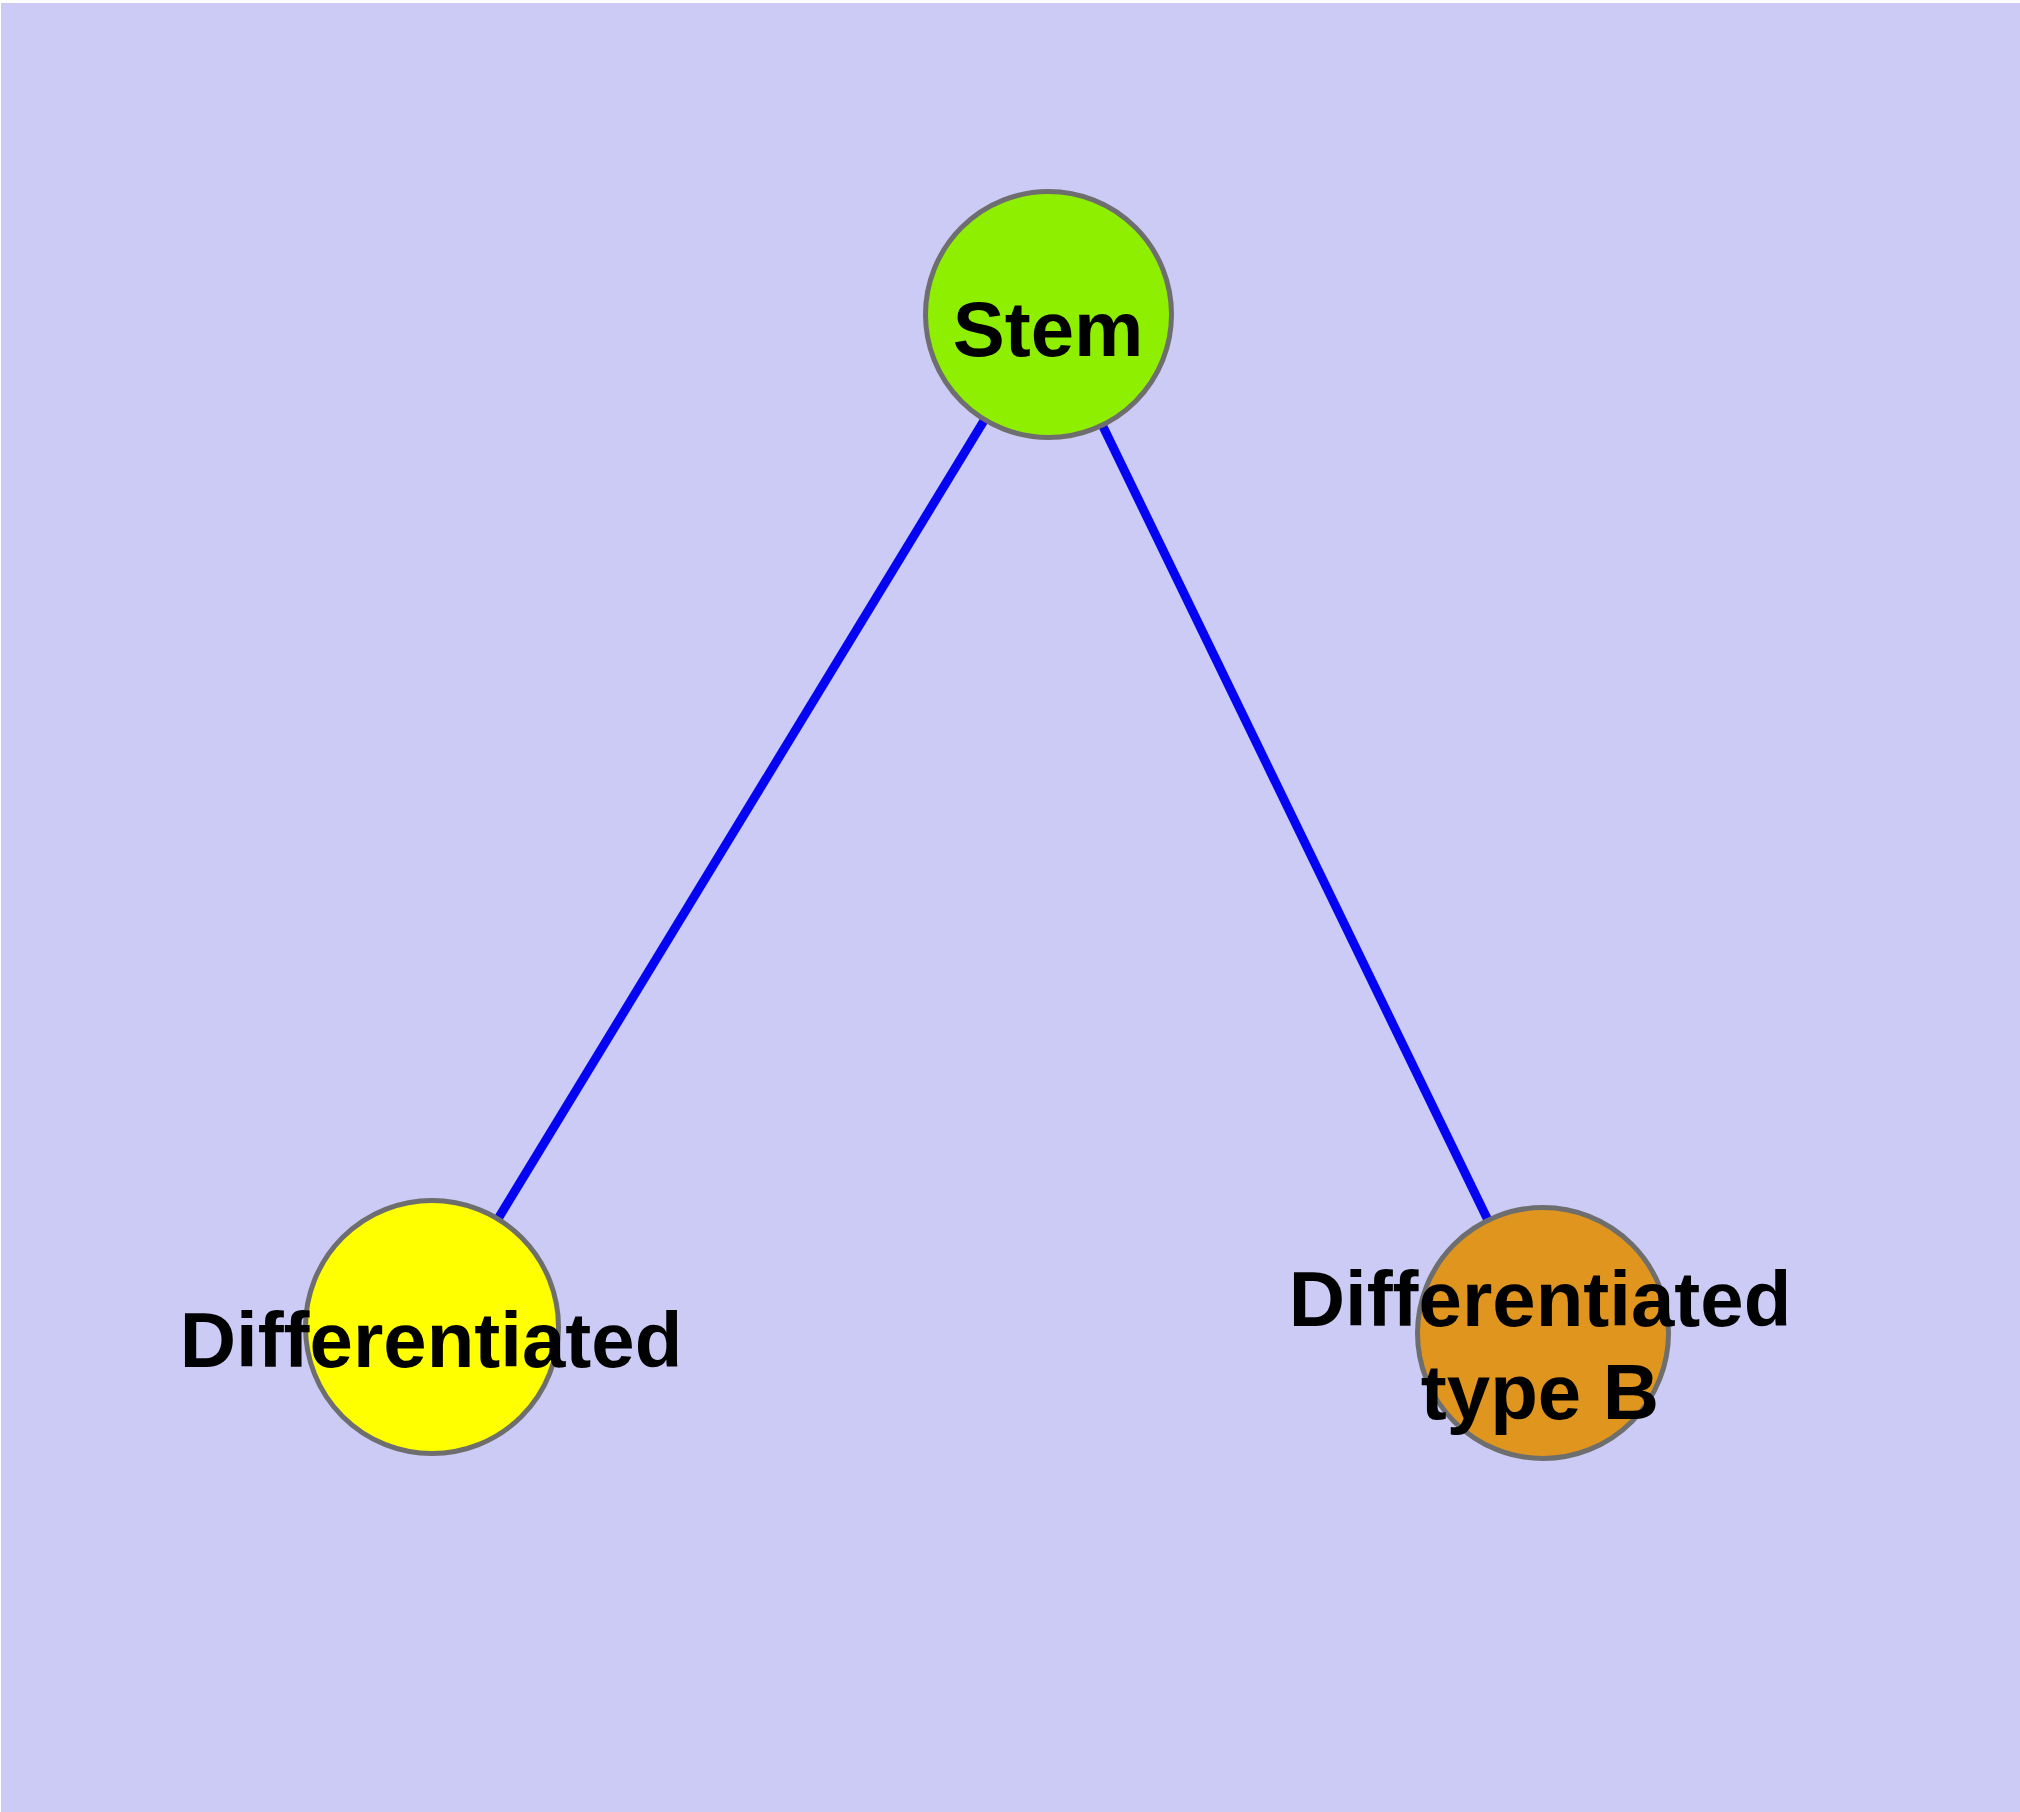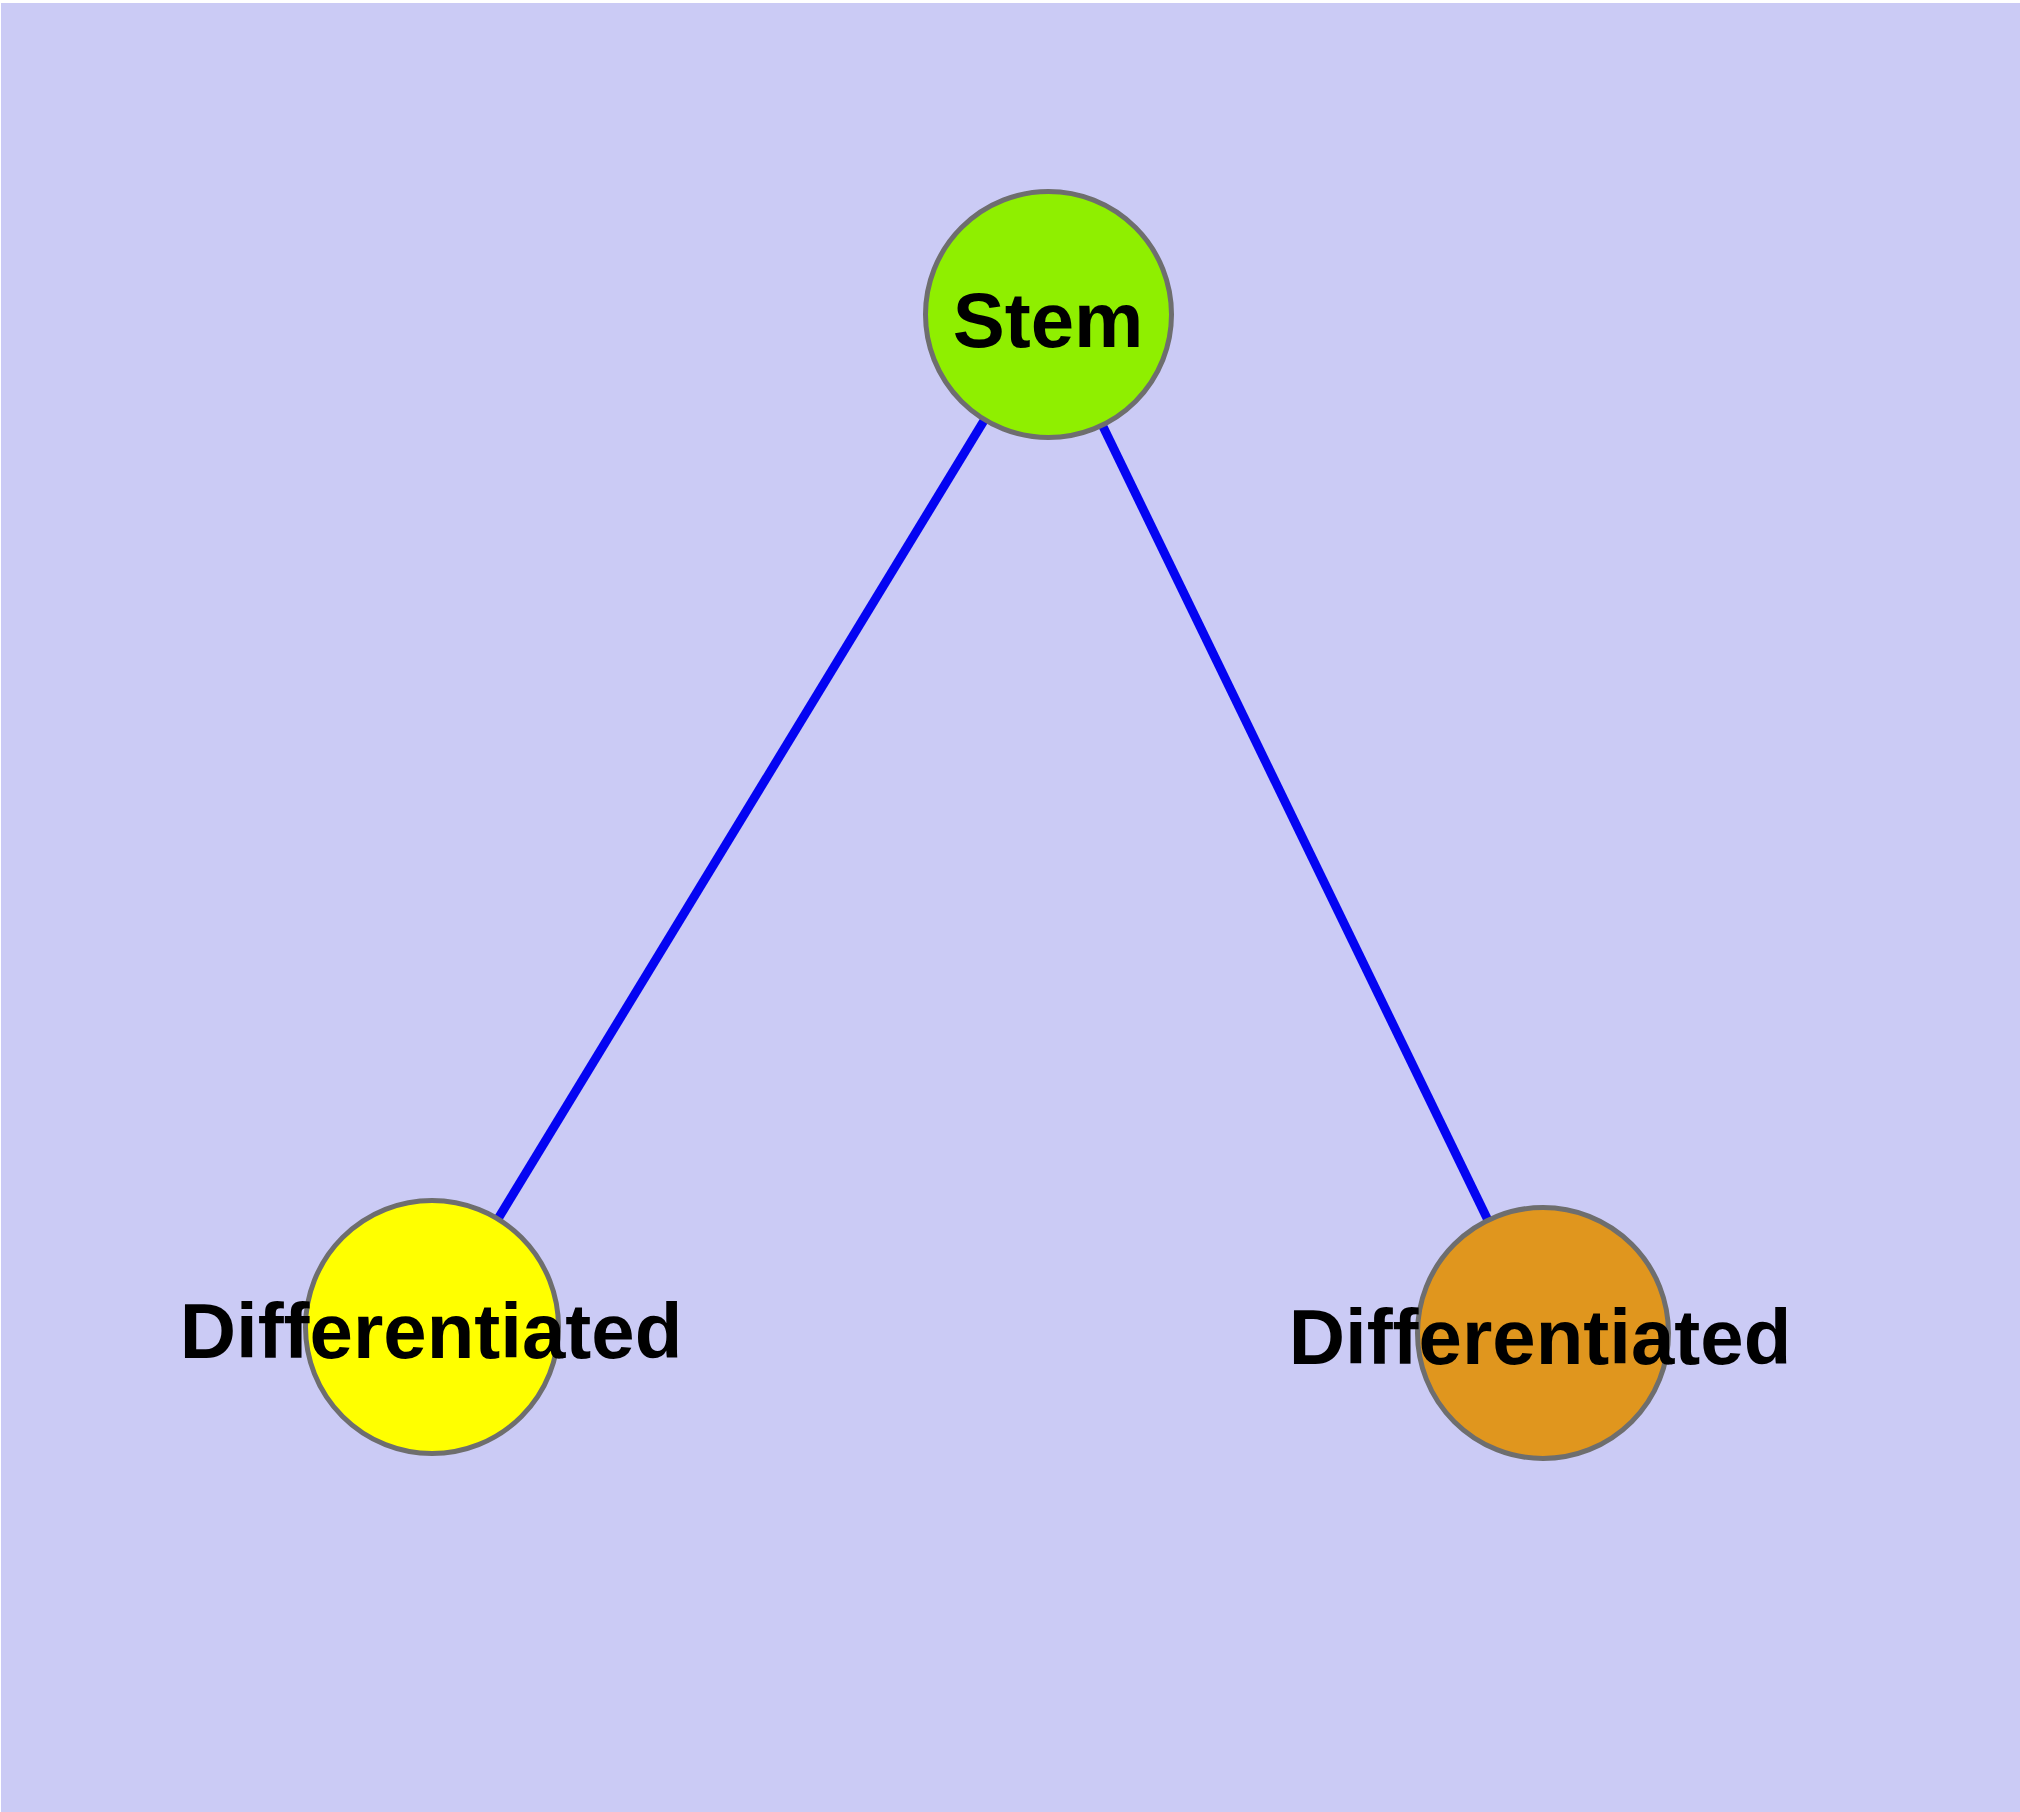--- a/index.html
+++ b/index.html
@@ -66,20 +66,21 @@
   .label {
     position: absolute;
     transform: translate(-50%, -50%);
     z-index: 3;
     color: #000000;
     font-weight: bold;
     font-size: 78px;
     line-height: 93px;
     text-align: center;
     white-space: nowrap;
+    margin-top: 9px;
   }
   .label-stem { left: 1048px; top: 320px; }
   .label-a    { left: 431px;  top: 1331px; }
   .label-b    { left: 1540px; top: 1337px; }
 </style>
 </head>
 <body>
 
 <div class="stage">
 
@@ -95,16 +96,17 @@
   <div class="node node-b"></div>
 
   <div class="label label-stem">Stem</div>
 
   <div class="label label-a">
     <div>Differentiated</div>
   </div>
 
   <div class="label label-b">
     <div>Differentiated</div>
+    <div>type B</div>
   </div>
 
 </div>
 
 
 </body></html>

